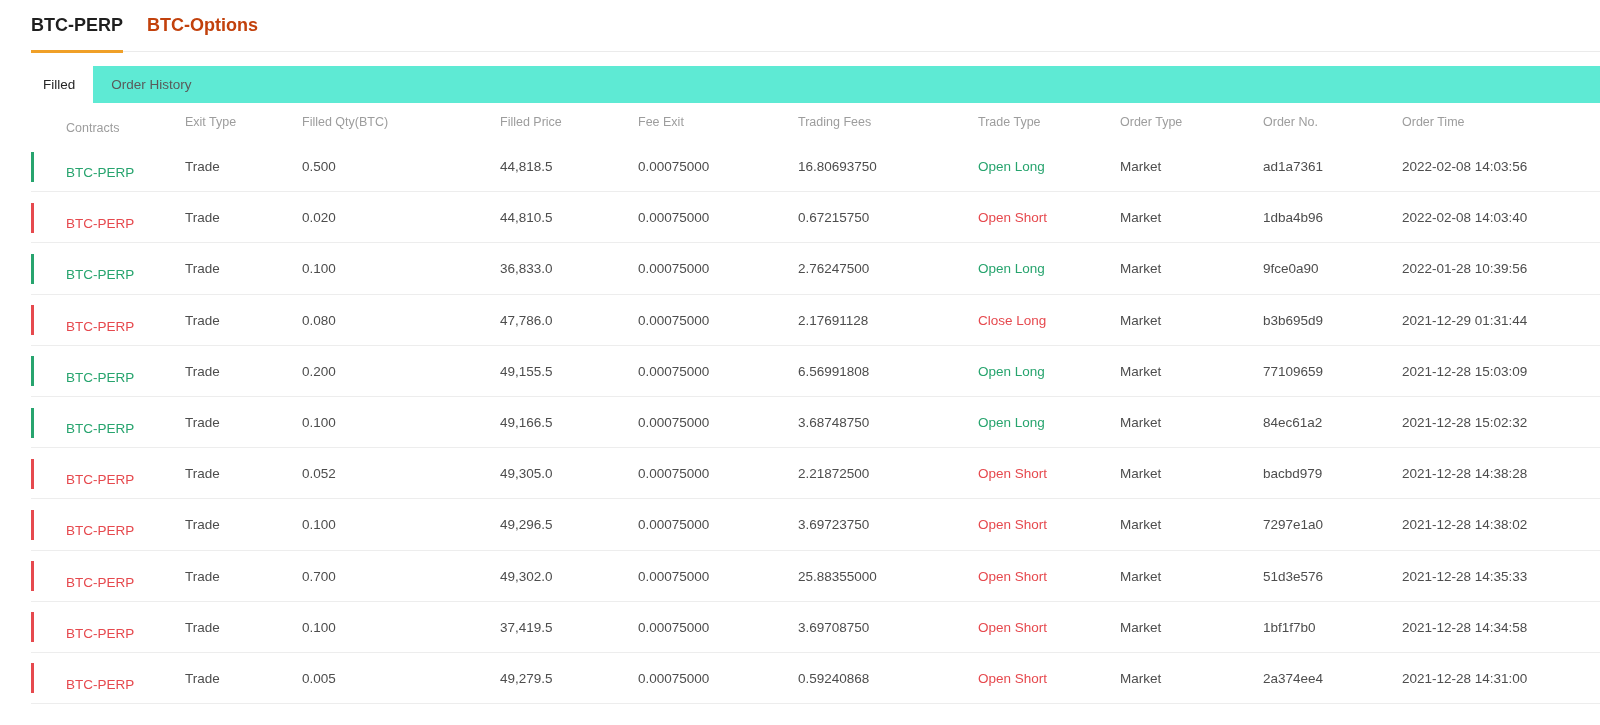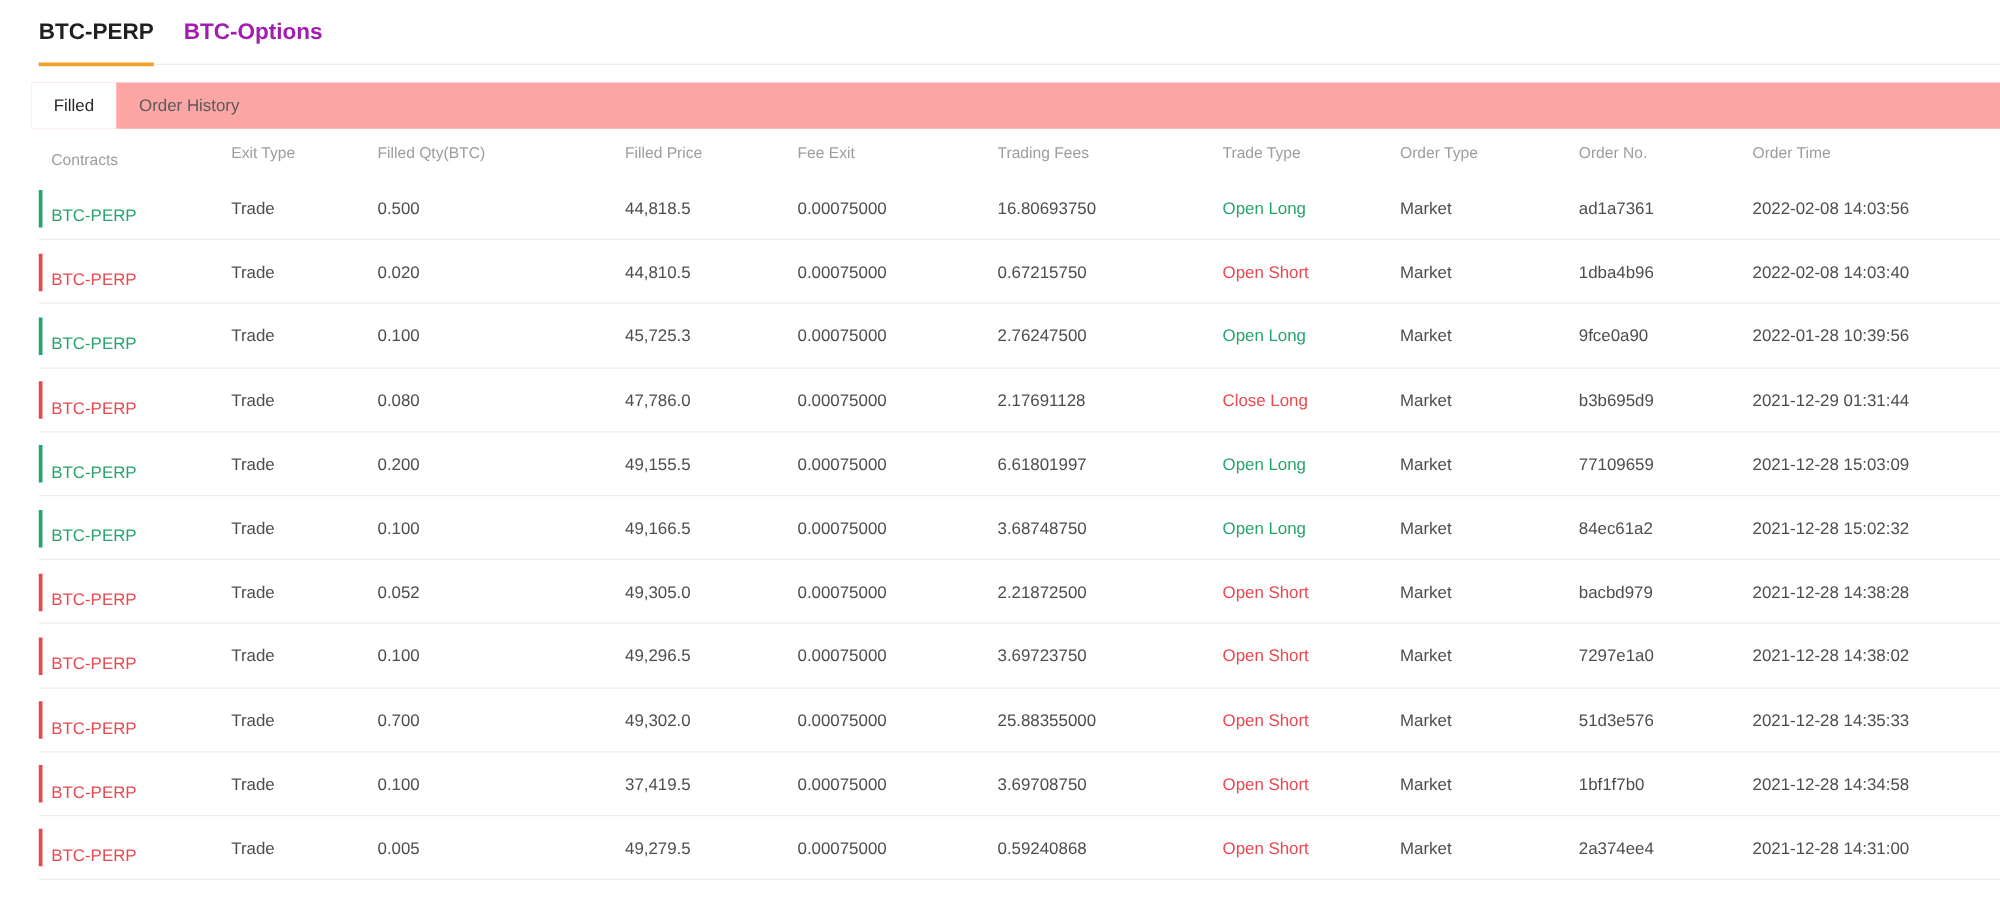--- a/index.html
+++ b/index.html
@@ -19,36 +19,36 @@
 
   
   .primary-tabs {
     display: flex; gap: 24px;
     margin: 0 0 0 31px;
     padding-top: 15px;
     border-bottom: 1px solid #ebebeb;
   }
   .primary-tab {
     font-size: 18px; font-weight: bold;
-    color: #a21caf;
+    color: #c2410c;
     padding-bottom: 14px;
     cursor: pointer;
     border-bottom: 3px solid transparent;
     margin-bottom: -2px;
   }
   .primary-tab.active {
     color: #1f1f1f;
     border-bottom-color: var(--accent-orange);
   }
 
   
   .secondary-tabs {
     margin: 14px 0 0 25px;
     height: 37px;
-    background: #fca5a5;
+    background: #5eead4;
     display: flex;
     align-items: stretch;
   }
   .secondary-tab {
     display: flex; align-items: center;
     padding: 0 18px;
     font-size: 13.5px;
     color: #5a5a5a;
     cursor: pointer;
   }
@@ -57,21 +57,21 @@
     color: #262626;
   }
 
   
   .grid-row {
     display: grid;
     grid-template-columns: 185px 117px 198px 138px 160px 180px 142px 143px 139px 1fr;
     align-items: center;
   }
   .cell { font-size: 13.5px; color: #4d4d4d; white-space: nowrap; }
-  .cell.first { padding-left: 41px; margin-top: 12px; }
+  .cell.first { padding-left: 66px; margin-top: 12px; }
 
   .table-header { height: 38px; }
   .table-header .cell { font-size: 12.5px; color: #9d9d9d; }
 
   .table-row {
     height: 51.2px;
     position: relative;
   }
   .table-row::after {
     content: "";
@@ -150,21 +150,21 @@
     <div class="cell">2022-02-08 14:03:40</div>
   </div>
 
   <div class="grid-row table-row side-buy">
     <div class="cell first contract">
       <span class="side-bar"></span>
       <span>BTC-PERP</span>
     </div>
     <div class="cell">Trade</div>
     <div class="cell">0.100</div>
-    <div class="cell">45,725.3</div>
+    <div class="cell">36,833.0</div>
     <div class="cell">0.00075000</div>
     <div class="cell">2.76247500</div>
     <div class="cell trade-type">Open Long</div>
     <div class="cell">Market</div>
     <div class="cell">9fce0a90</div>
     <div class="cell">2022-01-28 10:39:56</div>
   </div>
 
   <div class="grid-row table-row side-sell">
     <div class="cell first contract">
@@ -184,21 +184,21 @@
 
   <div class="grid-row table-row side-buy">
     <div class="cell first contract">
       <span class="side-bar"></span>
       <span>BTC-PERP</span>
     </div>
     <div class="cell">Trade</div>
     <div class="cell">0.200</div>
     <div class="cell">49,155.5</div>
     <div class="cell">0.00075000</div>
-    <div class="cell">6.61801997</div>
+    <div class="cell">6.56991808</div>
     <div class="cell trade-type">Open Long</div>
     <div class="cell">Market</div>
     <div class="cell">77109659</div>
     <div class="cell">2021-12-28 15:03:09</div>
   </div>
 
   <div class="grid-row table-row side-buy">
     <div class="cell first contract">
       <span class="side-bar"></span>
       <span>BTC-PERP</span>

